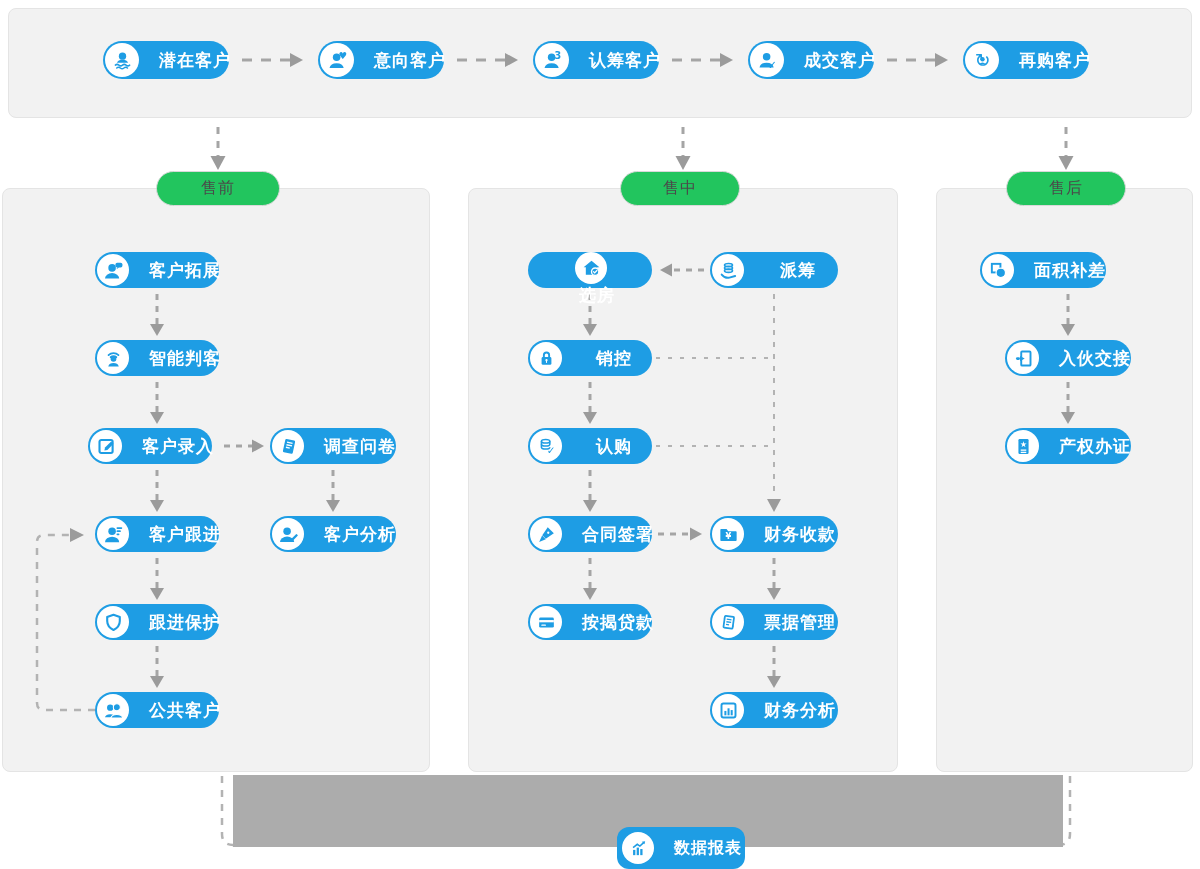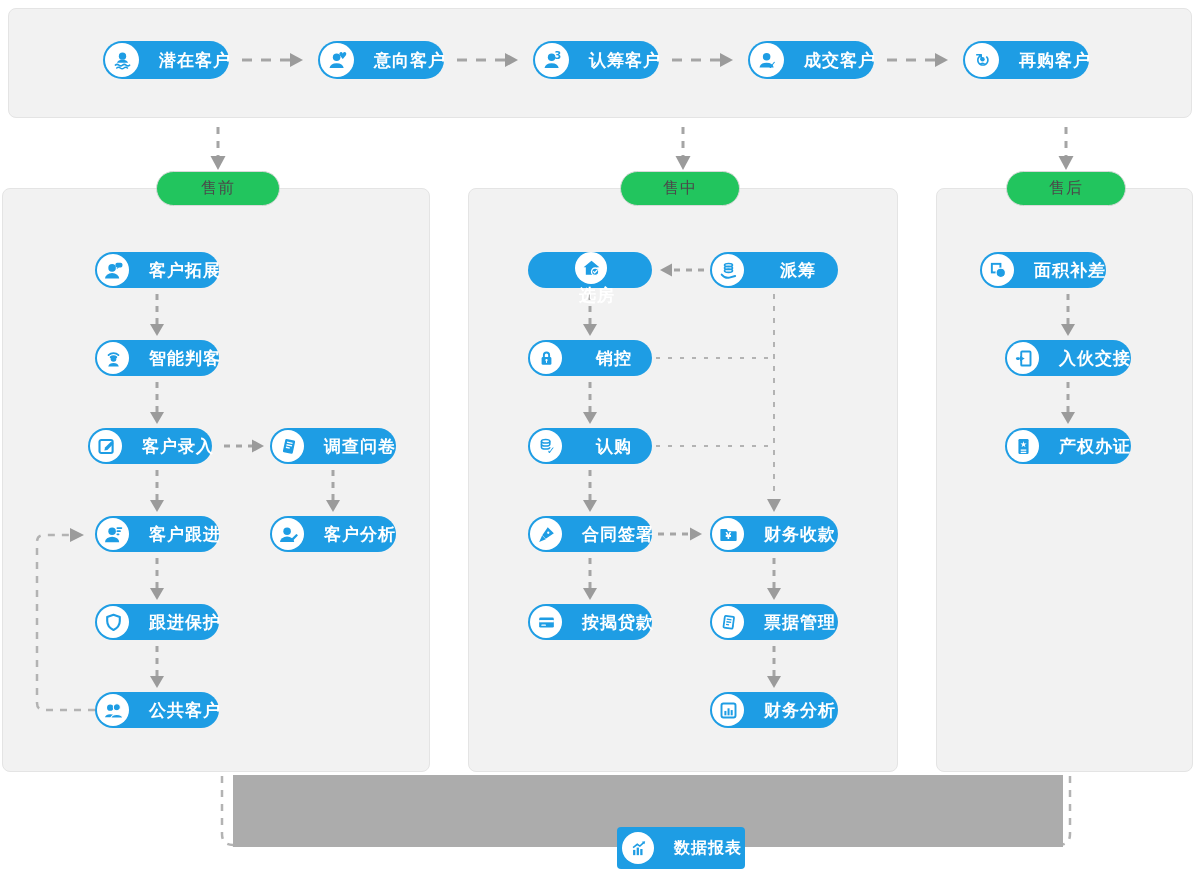--- a/index.html
+++ b/index.html
@@ -28,21 +28,21 @@
   .pill.stage .ic{width:34px;height:34px;}
   .ic svg{width:21px;height:21px;display:block;}
   .lb{
     flex:1;text-align:center;color:#ffffff;font-size:17px;font-weight:600;
     letter-spacing:1px;padding-right:6px;white-space:nowrap;padding-left:20px;
   }
   #connectors{position:absolute;left:0;top:0;z-index:2;pointer-events:none;}
   #gray-bar{position:absolute;left:233px;top:775px;width:830px;height:72px;background:#ACACAC;z-index:3;}
   #report-badge{
     position:absolute;left:617px;top:827px;width:128px;height:42px;background:#1E9DE4;
-    display:flex;align-items:center;z-index:5;border-radius:4px;cursor:pointer;
+    display:flex;align-items:center;z-index:5;border-radius:12px;cursor:pointer;
   }
   #report-badge .ic{width:32px;height:32px;margin-left:5px;}
   #report-badge .lb{font-size:16px;}
 </style>
 </head>
 <body>
 
 <svg id="connectors" width="1200" height="869">
   <g stroke="#A5A5A5" stroke-width="3" fill="none">
 

